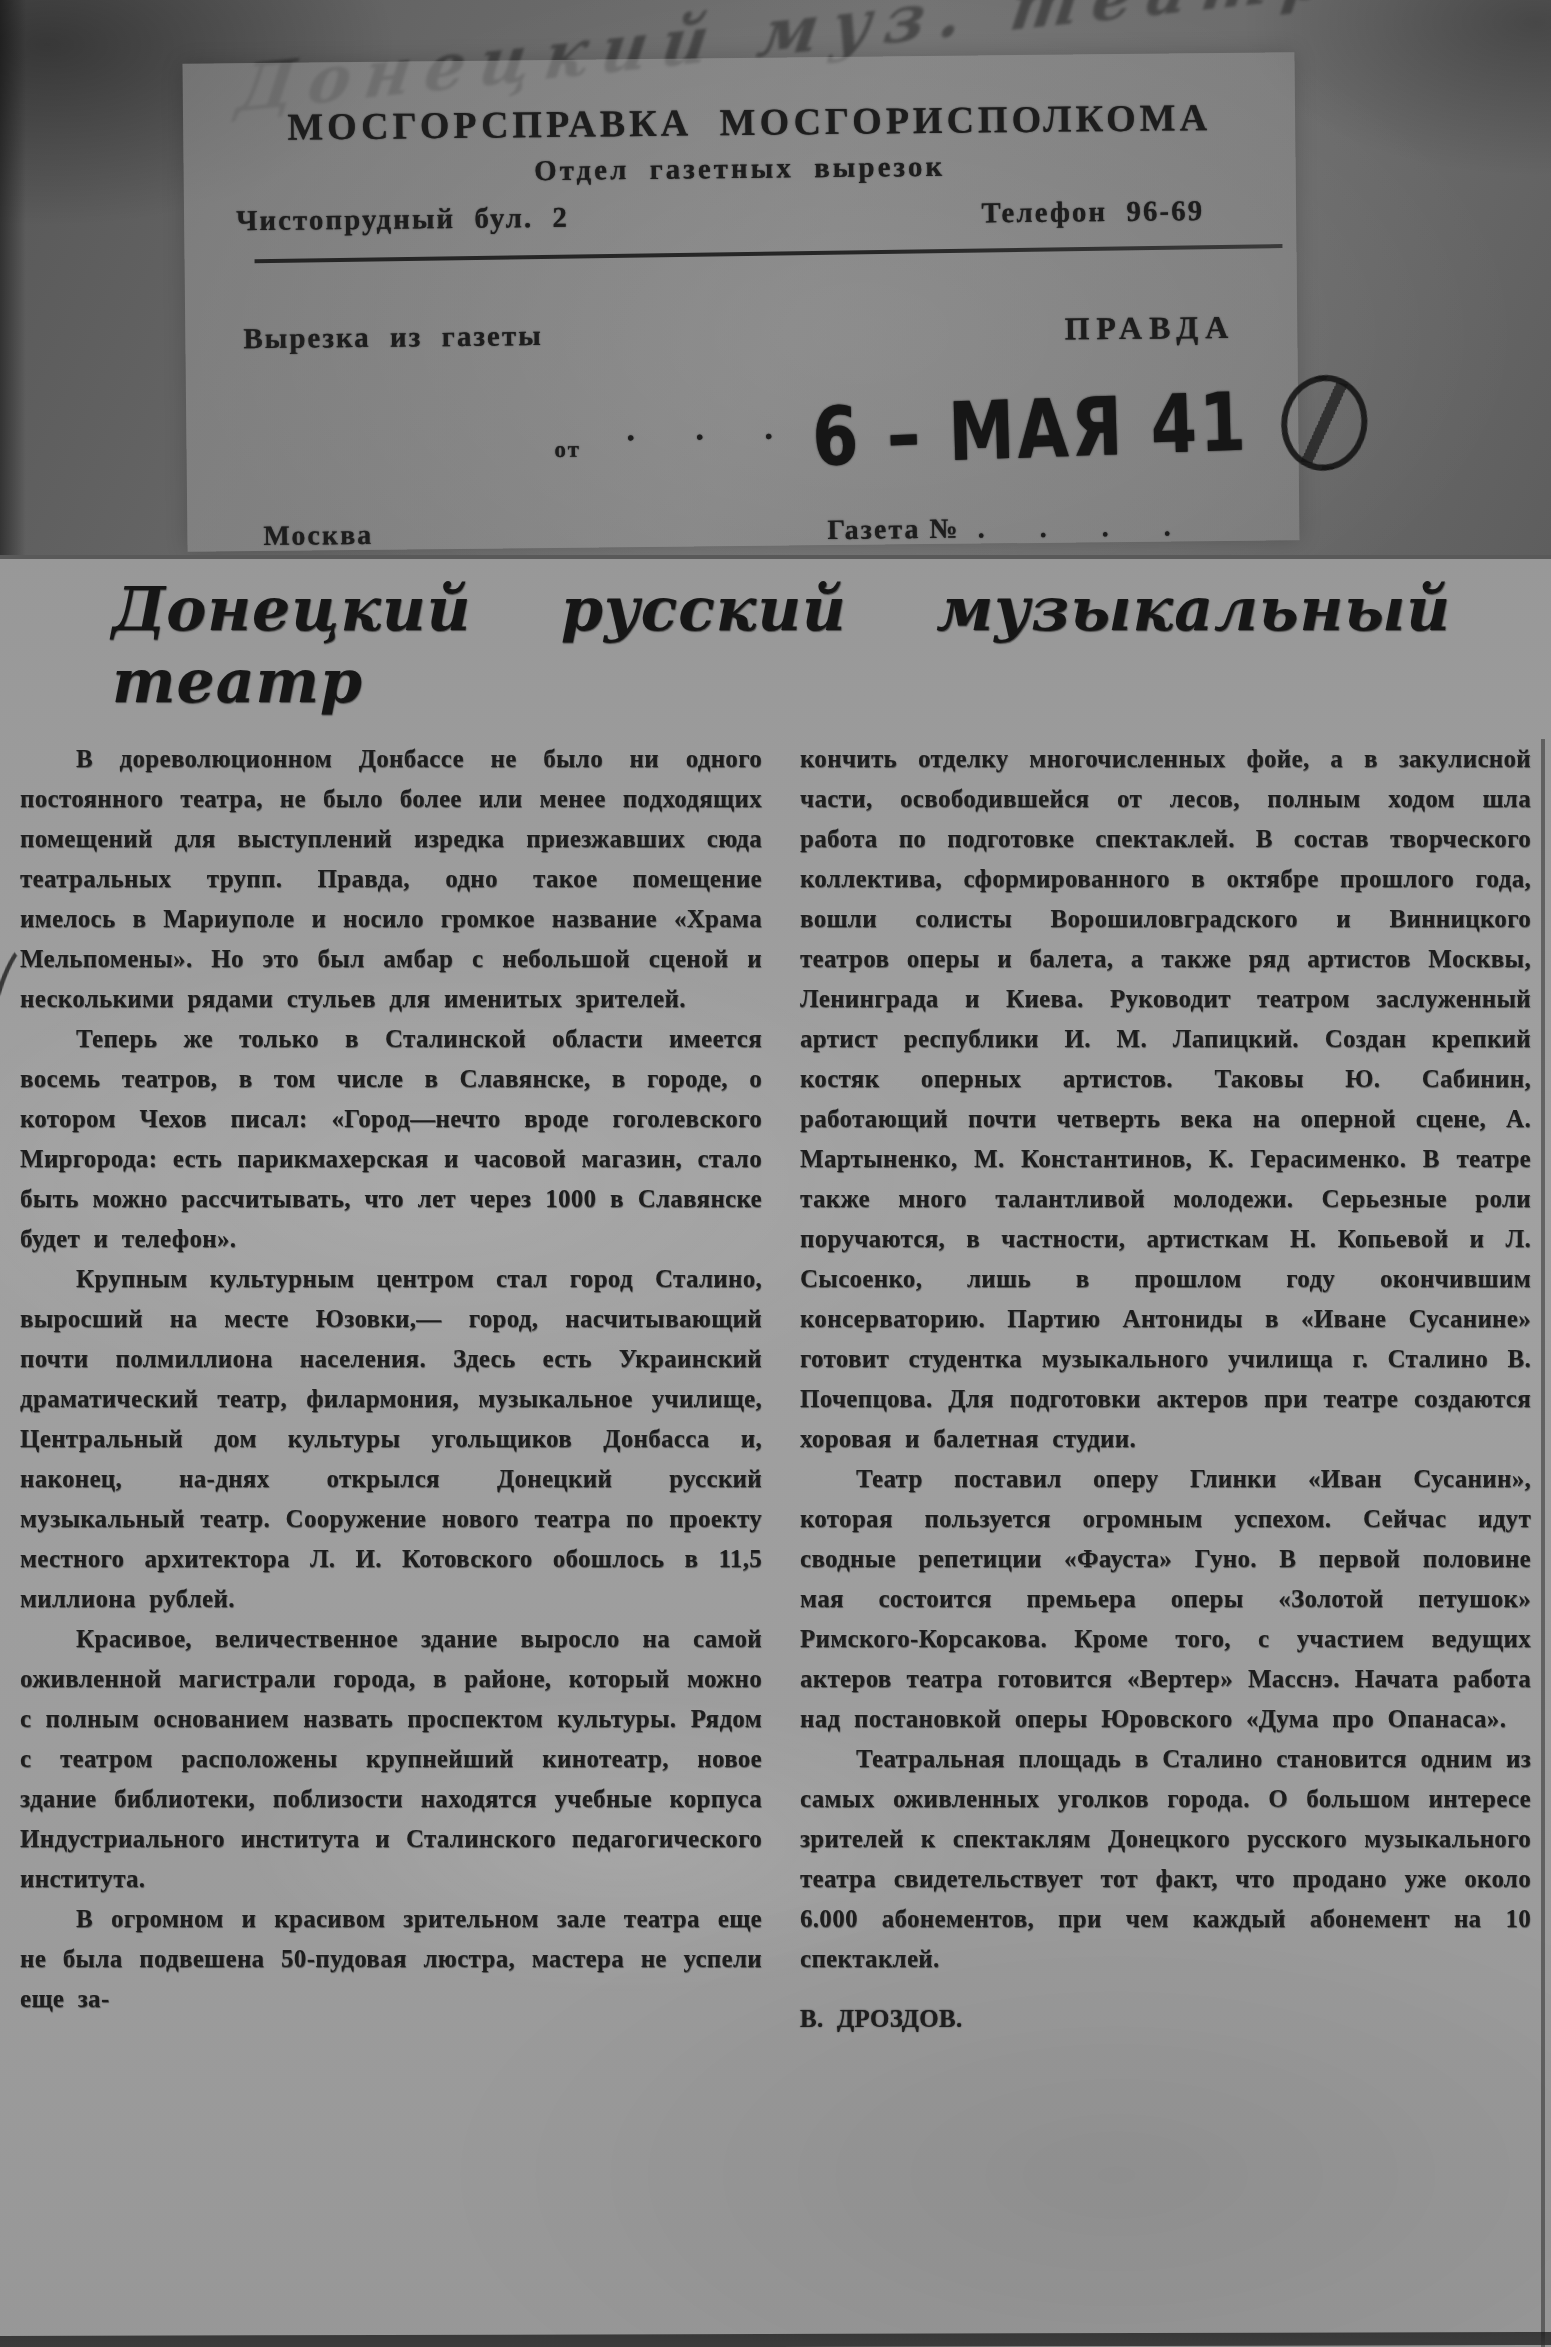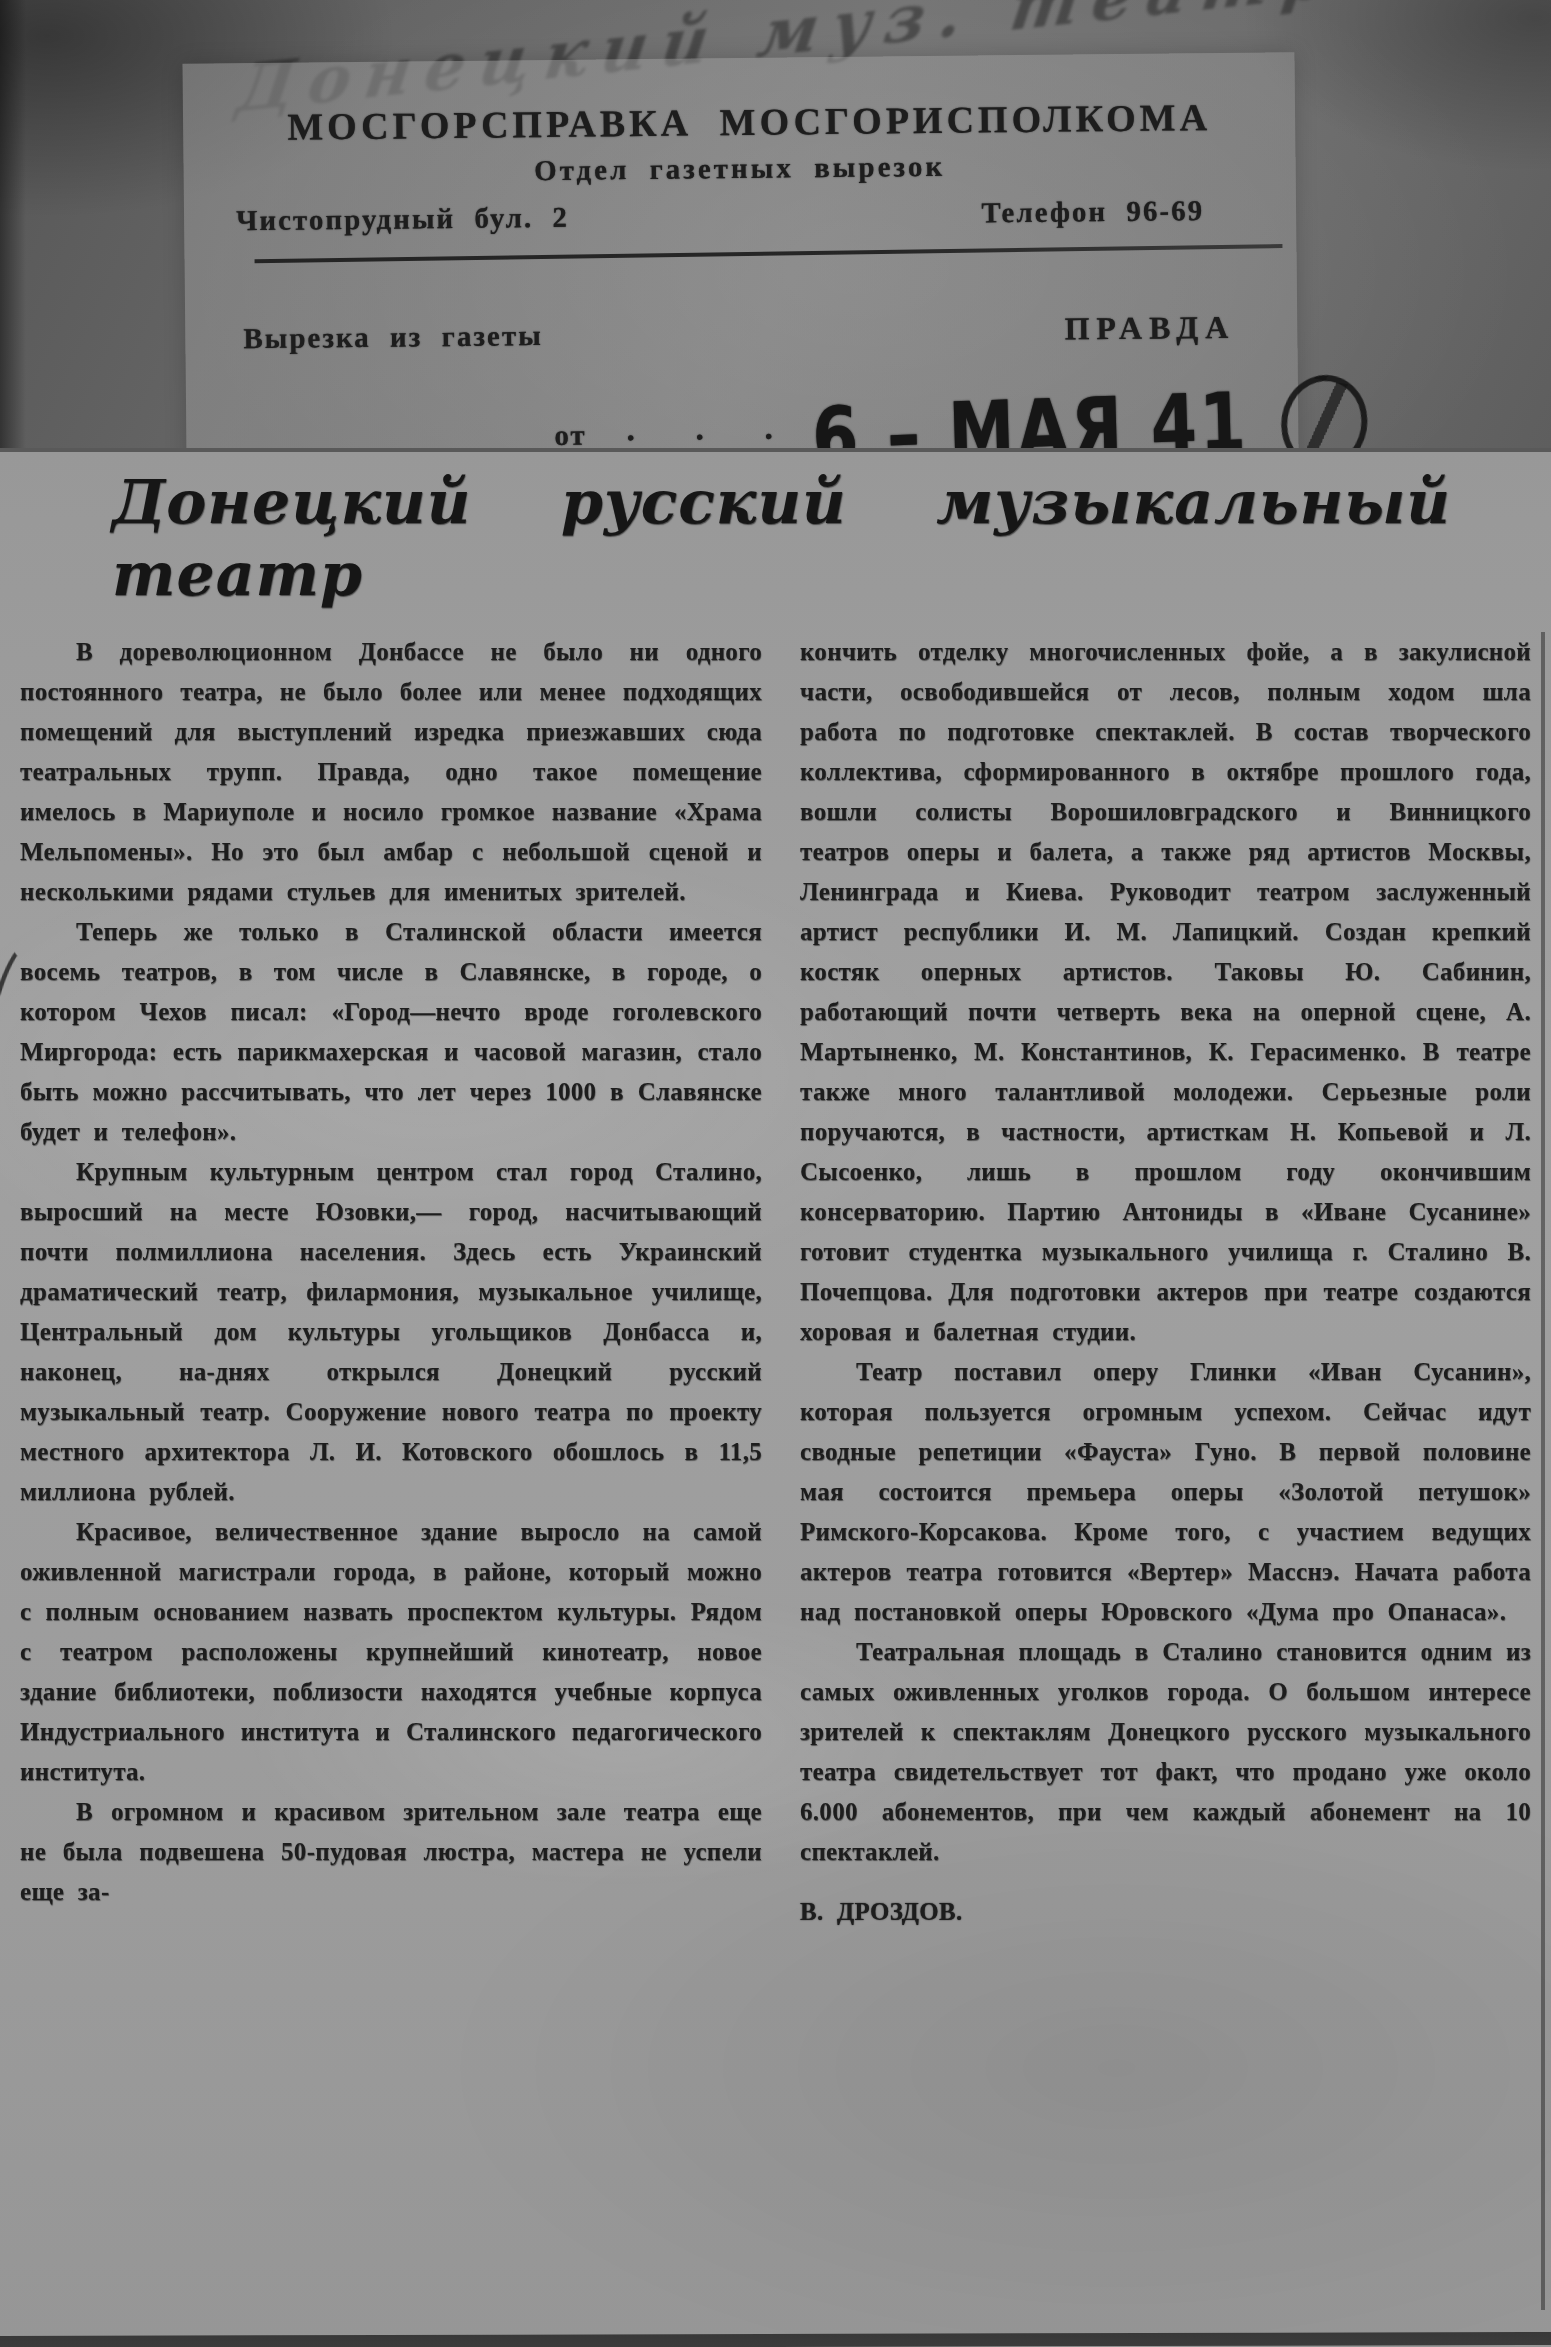--- a/index.html
+++ b/index.html
@@ -3,21 +3,21 @@
 <meta charset="utf-8">
 <style>
   * { margin:0; padding:0; box-sizing:border-box; }
   html,body { width:1551px; background:#444; }
   .scan {
     position:relative; width:1551px; height:2347px; overflow:hidden;
     font-family:"Liberation Serif", serif; color:#1d1d1d;
   }
   
   .top-scan {
-    position:relative; height:448px;
+    position:relative; height:555px;
     background:
       radial-gradient(ellipse 500px 260px at 3% 8%, rgba(0,0,0,.38), transparent 70%),
       radial-gradient(ellipse 420px 220px at 99% 4%, rgba(0,0,0,.30), transparent 70%),
       radial-gradient(ellipse 900px 500px at 55% 60%, rgba(255,255,255,.10), transparent 75%),
       linear-gradient(113deg,#575757 0%, #666 25%, #727272 52%, #6b6b6b 78%, #5e5e5e 100%);
     padding-left: 40px;
   }
   .handwriting {
     position:absolute; left:235px; top:-12px; width:1200px;
     font-family:"DejaVu Serif", serif; font-style:italic; font-weight:bold;
@@ -35,21 +35,21 @@
   .org1 { margin-top:42px; text-align:center; padding-left:20px;
           font-size:38px; letter-spacing:4px; word-spacing:14px; }
   .org2 { margin-top:8px; text-align:center; font-size:29px; letter-spacing:3px; word-spacing:10px; }
   .row  { display:flex; justify-content:space-between; align-items:baseline; }
   .addr { margin-top:14px; padding:0 92px 0 52px; font-size:29px; letter-spacing:2px; word-spacing:10px; }
   .rule { margin:20px 14px 0 70px; height:4px; border:none;
           background:linear-gradient(90deg, rgba(20,20,20,.85) 0 60%, rgba(20,20,20,.65)); transform:rotate(-.25deg); }
   .clip { margin-top:58px; padding:0 62px 0 58px; font-size:29px; letter-spacing:2px; word-spacing:10px; }
   .pravda { font-size:32px; letter-spacing:7px; }
   .date-row { position:relative; margin-top:48px; height:110px; }
-  .from-label { position:absolute; left:368px; top:18px; font-size:29px; letter-spacing:2px; }
+  .from-label { position:absolute; left:368px; top:36px; font-size:23px; letter-spacing:2px; }
   .from-dots  { position:absolute; left:440px; top:10px; font-size:34px; letter-spacing:26px; }
   .date-stamp {
     position:absolute; left:625px; top:-8px;
     font-family:"DejaVu Sans", sans-serif; font-weight:bold; font-size:72px;
     letter-spacing:3px; color:#161616; white-space:nowrap;
     transform:scale(.92,1.12) rotate(-1.2deg); transform-origin:left top;
     text-shadow:0 0 2px rgba(0,0,0,.8);
   }
   .stamp-circle {
     position:absolute; left:1095px; top:-18px; width:86px; height:96px;

